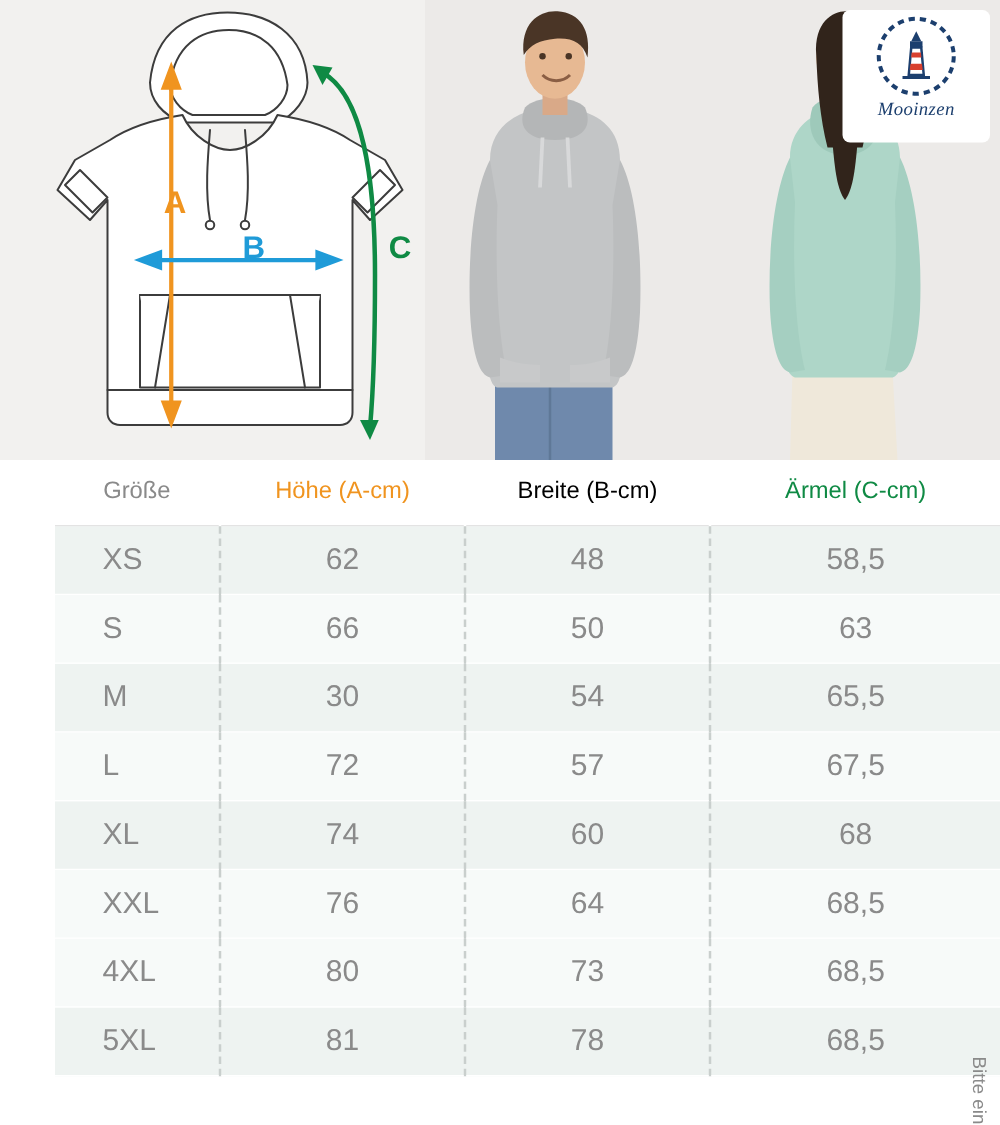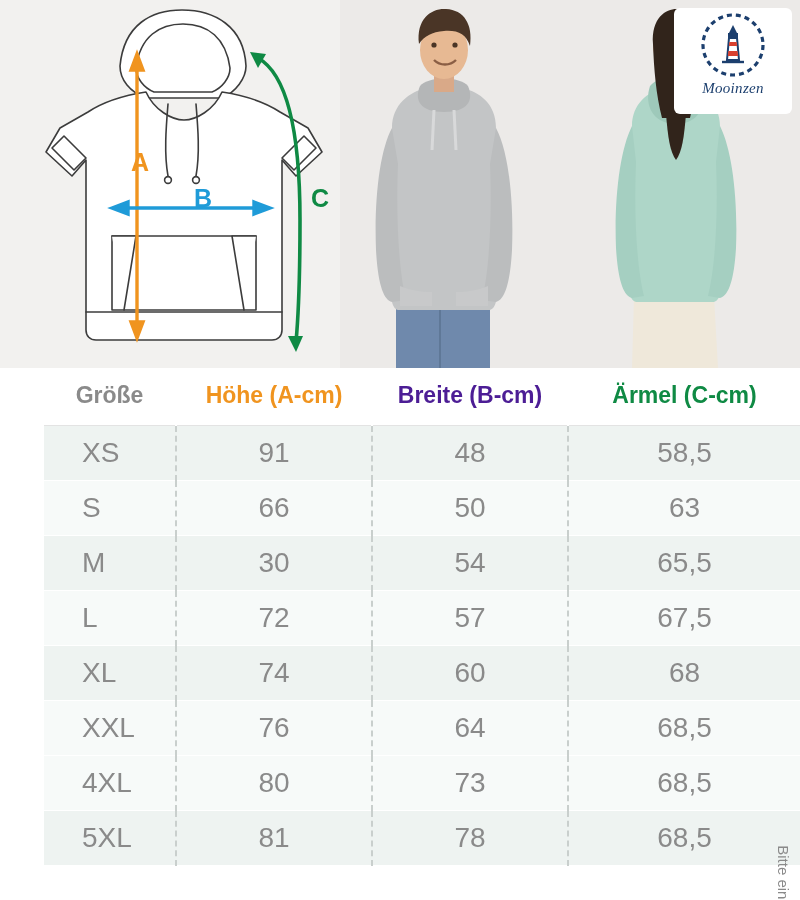--- a/index.html
+++ b/index.html
@@ -97,34 +97,34 @@
     width: 756px;
     margin-left: 44px;
     table-layout: fixed;
   }
   table.size-table col.c0 { width: 132px; }
   table.size-table col.c1 { width: 196px; }
   table.size-table col.c2 { width: 196px; }
   table.size-table col.c3 { width: 232px; }
 
   table.size-table thead th {
-    font-size: 23px;
-    font-weight: bold;
+    font-size: 19px;
+    font-weight: normal;
     padding: 14px 0 16px 0;
     text-align: center;
     background: #ffffff;
     border-bottom: 1px solid #e3e3e3;
   }
   thead th.h-size { color: #8a8a8a; text-align: left; padding-left: 24px; }
   thead th.h-a { color: #f0941f; }
-  thead th.h-b { color: #4c1d95; }
+  thead th.h-b { color: #000000; }
   thead th.h-c { color: #0f8a44; }
 
   table.size-table tbody td {
-    font-size: 28px;
+    font-size: 24px;
     color: #8a8a8a;
     text-align: center;
     height: 52px;
     border-bottom: 1px solid #ffffff;
   }
   table.size-table tbody td.size-cell {
     text-align: left;
     padding-left: 38px;
   }
   tbody tr.odd  td { background: #eef3f1; }
@@ -317,21 +317,21 @@
         <tr>
           <th class="h-size">Größe</th>
           <th class="h-a sep-left">Höhe (A-cm)</th>
           <th class="h-b sep-left">Breite (B-cm)</th>
           <th class="h-c sep-left">Ärmel (C-cm)</th>
         </tr>
       </thead>
       <tbody>
         <tr class="odd">
           <td class="size-cell">XS</td>
-          <td class="sep-left">91</td>
+          <td class="sep-left">62</td>
           <td class="sep-left">48</td>
           <td class="sep-left">58,5</td>
         </tr>
         <tr class="even">
           <td class="size-cell">S</td>
           <td class="sep-left">66</td>
           <td class="sep-left">50</td>
           <td class="sep-left">63</td>
         </tr>
         <tr class="odd">

